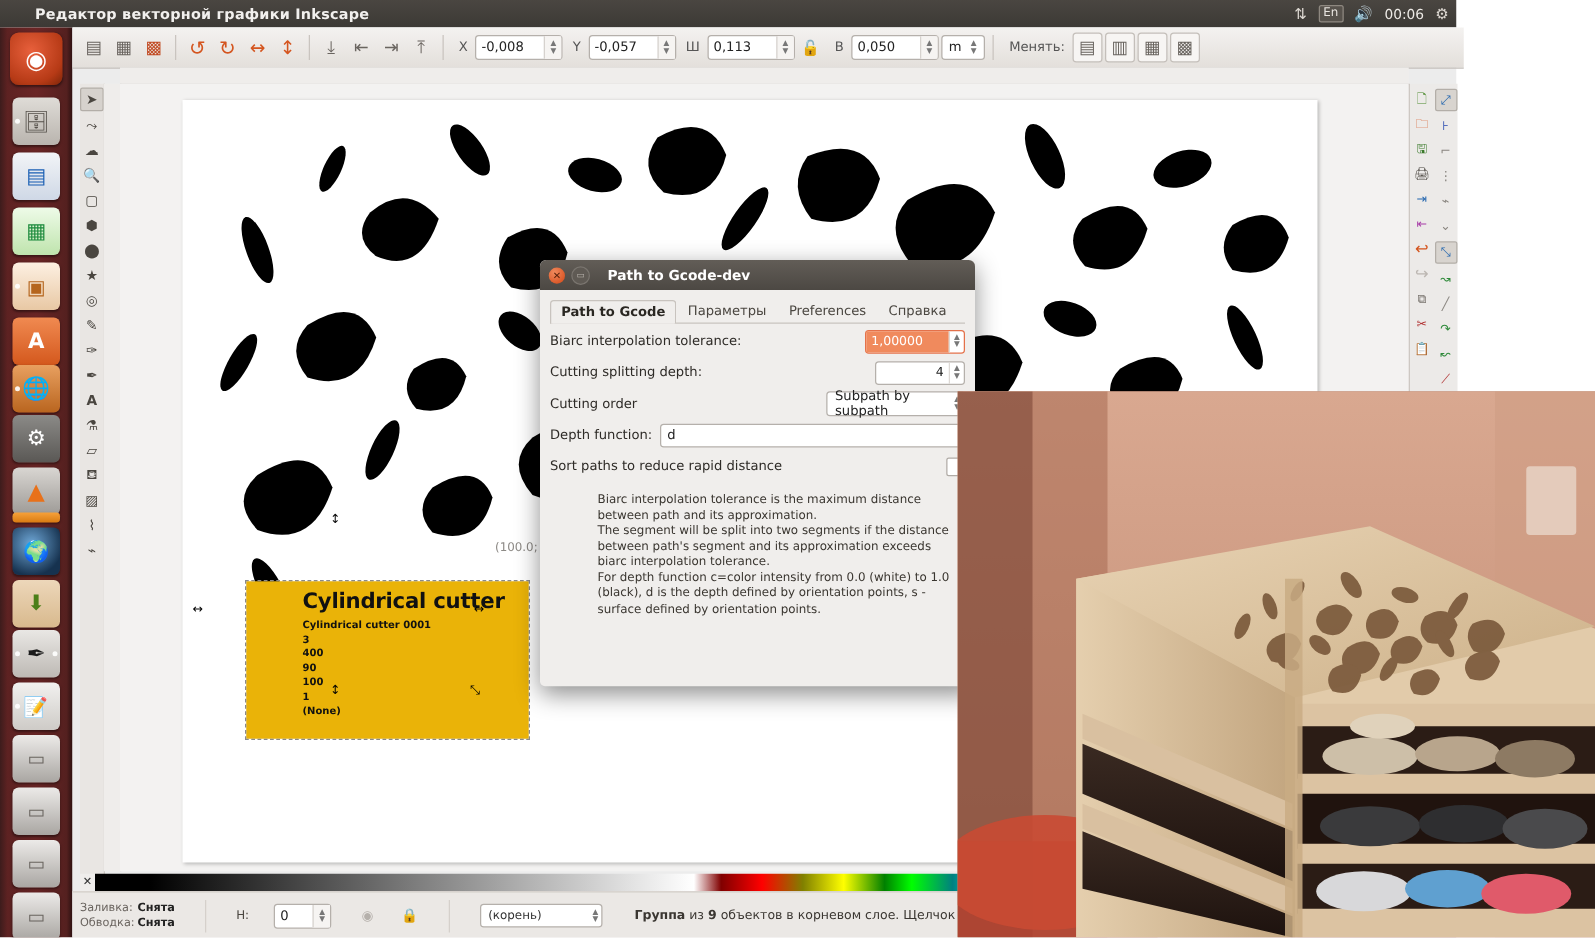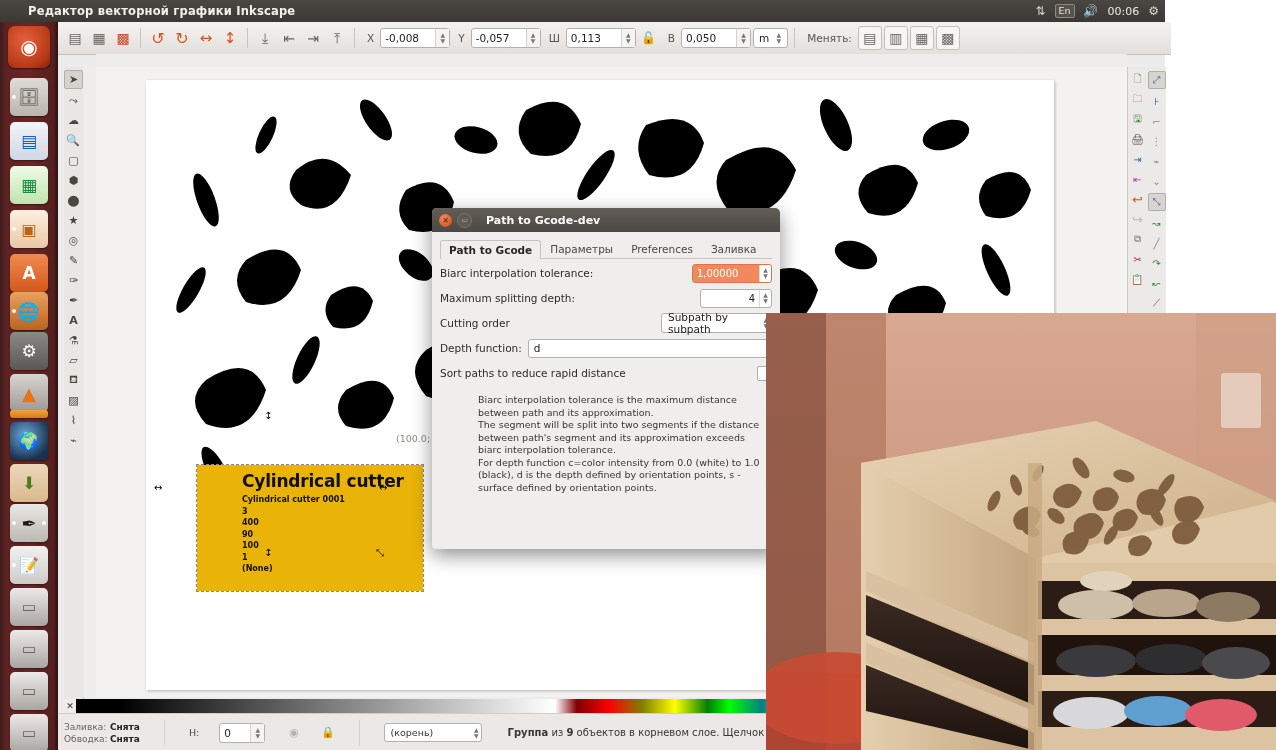--- a/index.html
+++ b/index.html
@@ -424,33 +424,33 @@
     <div class="dlg-tb">
       <span class="dlg-close">✕</span>
       <span class="dlg-min">▭</span>
       <span class="dlg-title">Path to Gcode-dev</span>
     </div>
     <div class="dlg-body">
       <div class="tabs">
         <div class="tab active">Path to Gcode</div>
         <div class="tab">Параметры</div>
         <div class="tab">Preferences</div>
-        <div class="tab">Заливка</div>
+        <div class="tab">Справка</div>
       </div>
 
       <div class="row">
         <span class="lab">Biarc interpolation tolerance:</span>
         <span class="d-spin hl">
           <input readonly="" value="1,00000" style="">
           <span class="arrows">▲<br>▼</span>
         </span>
       </div>
 
       <div class="row">
-        <span class="lab">Maximum splitting depth:</span>
+        <span class="lab">Cutting splitting depth:</span>
         <span class="d-spin">
           <input style="width: 50px;" readonly="" value="4">
           <span class="arrows">▲<br>▼</span>
         </span>
       </div>
 
       <div class="row">
         <span class="lab">Cutting order</span>
         <span class="d-sel">
           <span>Subpath by subpath</span>

